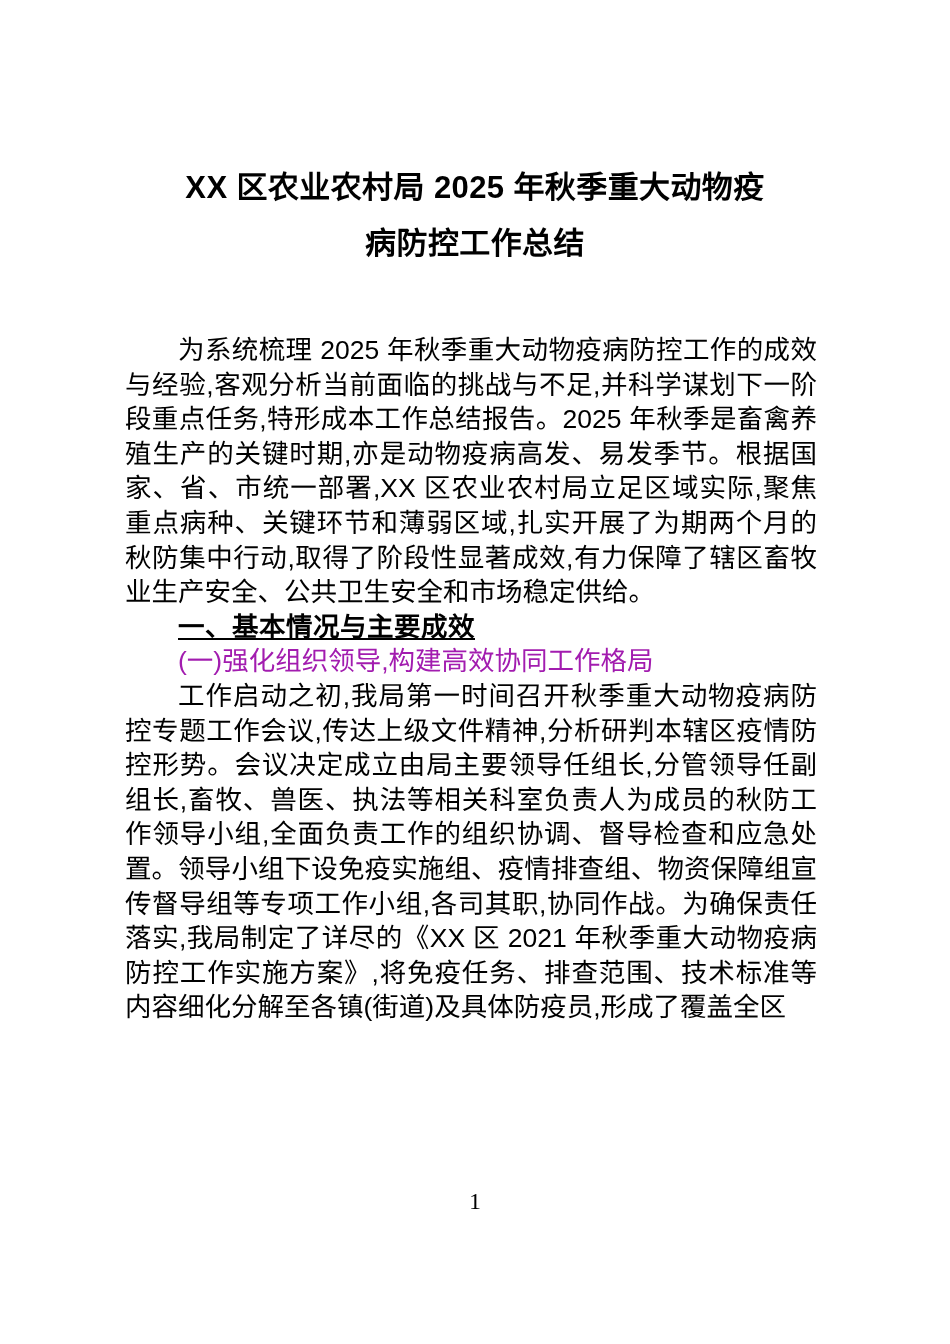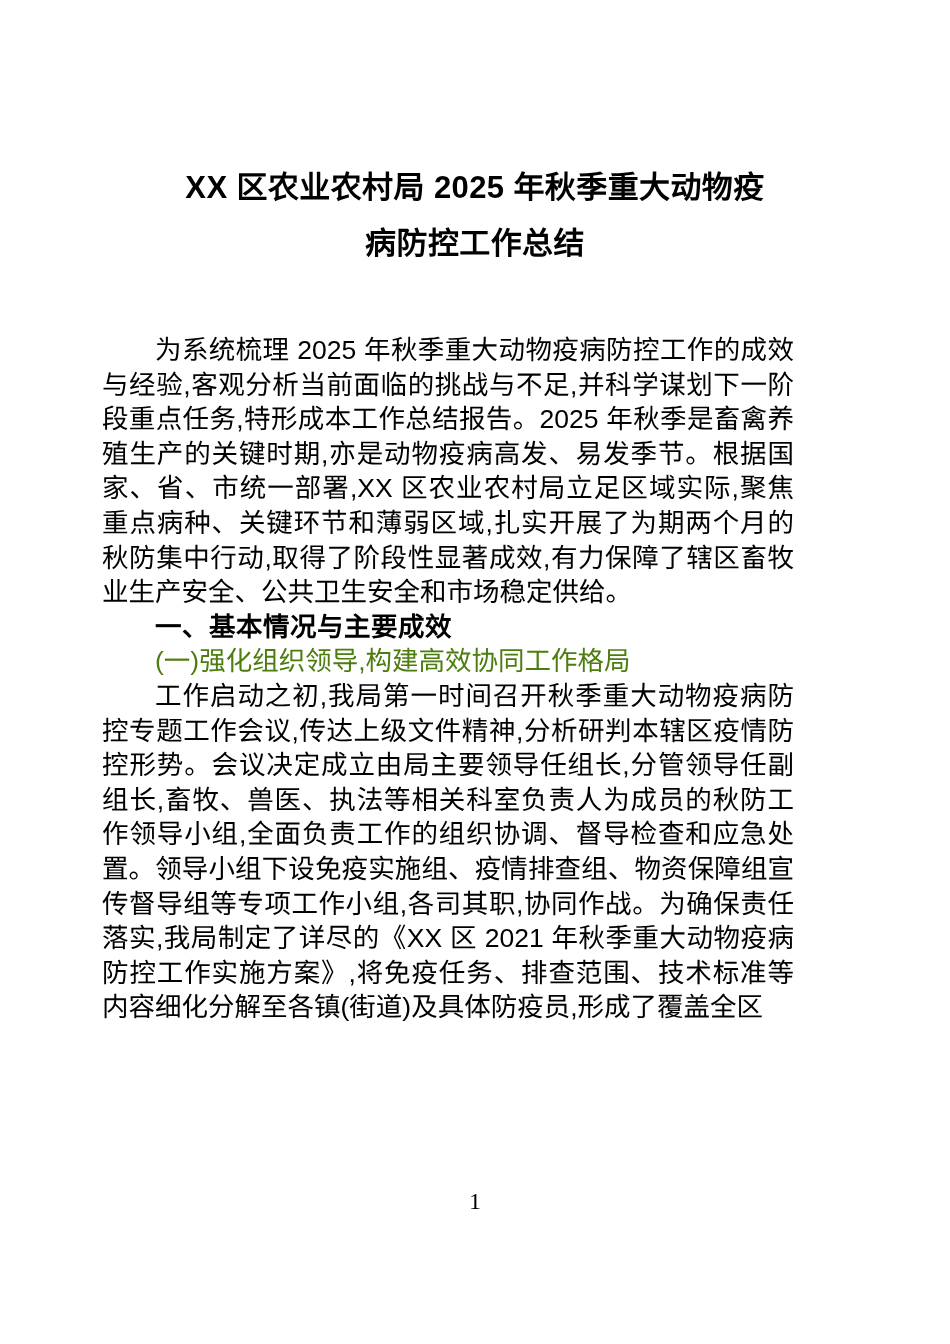--- a/index.html
+++ b/index.html
@@ -32,21 +32,21 @@
     font-size: 31px;
     line-height: 56px;
     letter-spacing: 0.4px;
     color: #000;
     white-space: pre-line;
   }
 
   
   .body-area {
     position: absolute;
-    left: 102px;
+    left: 125px;
     top: 333px;
     width: 692px;
   }
 
   .para {
     font-family: "Liberation Sans", "DejaVu Sans", sans-serif;
     font-size: 26.5px;
     line-height: 34.6px;
     color: #000;
     text-align: justify;
@@ -59,28 +59,29 @@
 
   .heading-1 {
     font-family: "Liberation Sans", "DejaVu Sans", sans-serif;
     font-size: 26.5px;
     line-height: 34.6px;
     font-weight: 700;
     color: #000;
     margin: 0;
     text-indent: 2em;
     letter-spacing: 0.5px;
+    text-decoration: underline;
   }
 
   .heading-2 {
     font-family: "Liberation Sans", "DejaVu Sans", sans-serif;
     font-size: 26.5px;
     line-height: 34.6px;
     font-weight: 400;
-    color: #4d7c0f;
+    color: #a21caf;
     margin: 0;
     text-indent: 2em;
     letter-spacing: 0px;
   }
 
   
   .page-number {
     position: absolute;
     left: 0;
     top: 1186px;

